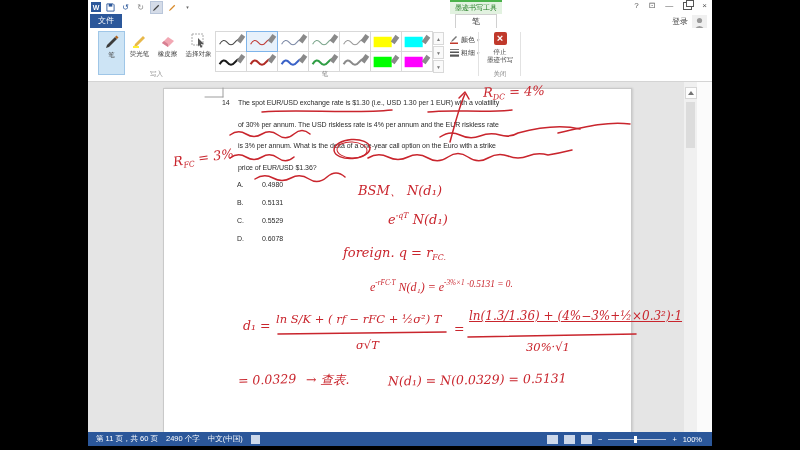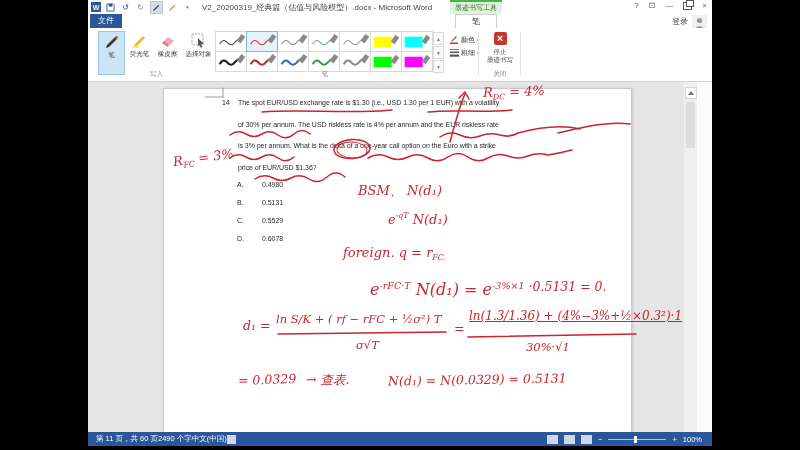--- a/index.html
+++ b/index.html
@@ -79,21 +79,21 @@
   
   .ink{position:absolute;color:#c9252d;font-family:"DejaVu Serif",serif;font-style:italic;white-space:nowrap;}
   .ink .sb{font-size:0.6em;vertical-align:-3px;}
   .ink .sp{font-size:0.6em;vertical-align:6px;}
   .ink .raised{font-size:0.78em;vertical-align:4px;}
   svg.overlay{position:absolute;left:0;top:0;pointer-events:none;}
 
   
   .statusbar{position:absolute;left:0;bottom:0;right:0;height:14px;background:#2b579a;color:#fff;
              font-size:7.5px;display:flex;align-items:center;}
-  .statusbar .left{display:flex;gap:0;margin-left:8px;align-items:center;}
+  .statusbar .left{display:flex;gap:8px;margin-left:8px;align-items:center;}
   .statusbar .right{margin-left:auto;display:flex;gap:6px;margin-right:10px;align-items:center;}
   .viewic{width:11px;height:9px;background:#cdd8ea;display:inline-block;}
   .zoom-slider{width:58px;height:1px;background:#b9c6dd;position:relative;display:inline-block;}
   .zoom-slider .thumb{position:absolute;left:26px;top:-3px;width:3px;height:7px;background:#fff;}
   .proof{width:9px;height:9px;background:#cdd8ea;display:inline-block;}
 </style>
 </head>
 <body>
 
 <div class="window">
@@ -114,21 +114,20 @@
             <path d="M1,9 l2,-1 5,-5 -1,-1 -5,5 z" fill="#444"></path>
           </svg>
       </span>
       <span class="ic">
         <svg viewBox="0 0 10 10" width="9" height="9">
             <path d="M1,9 l2,-1 5,-5 -1,-1 -5,5 z" fill="#d88a2a"></path>
           </svg>
       </span>
       <span class="ic" style="font-size:5px;color:#666;">▾</span>
     </div>
-    <span class="title-text">V2_20200319_经典篇（估值与风险模型）.docx - Microsoft Word</span>
     <span class="ctx-badge">墨迹书写工具</span>
     <div class="win-controls">
       <span>?</span>
       <span>⊡</span>
       <span>—</span>
       <span class="restore-box"></span>
       <span>×</span>
     </div>
   </div>
 
@@ -338,21 +337,21 @@
   <div class="ink" style="left:85px;top:150px;font-size:13px;transform:rotate(-8deg);">
     <span>R</span><span class="sb">FC</span><span> = 3%</span>
   </div>
   <div class="ink" style="left:270px;top:182px;font-size:13px;">BSM、 N(d₁)</div>
   <div class="ink" style="left:300px;top:211px;font-size:13px;">
     <span>e</span><span class="sp">-qT</span><span> N(d₁)</span>
   </div>
   <div class="ink" style="left:255px;top:245px;font-size:13px;">
     <span>foreign.   q = r</span><span class="sb">FC.</span>
   </div>
-  <div class="ink" style="left:282px;top:279px;font-size:16px;">
+  <div class="ink" style="left:282px;top:279px;font-size:12px;font-family:Liberation Serif, serif;">
     <span>e</span><span class="sp">-rFC·T</span><span> N(d₁) = e</span><span class="sp">-3%×1</span><span class="raised"> ·0.5131 = 0.</span>
   </div>
   <div class="ink" style="left:155px;top:318px;font-size:12.5px;text-align:right;">d₁ =</div>
   <div class="ink" style="left:188px;top:312px;font-size:11.5px;">ln S/K + ( rf − rFC + ½σ²) T</div>
   <div class="ink" style="left:268px;top:338px;font-size:11.5px;">σ√T</div>
   <div class="ink" style="left:366px;top:321px;font-size:12.5px;">=</div>
   <div class="ink" style="left:381px;top:309px;font-size:12px;text-decoration:underline;">ln(1.3/1.36) + (4%−3%+½×0.3²)·1</div>
   <div class="ink" style="left:438px;top:340px;font-size:11.5px;">30%·√1</div>
   <div class="ink" style="left:150px;top:372px;font-size:12.5px;transform:rotate(-2deg);">= 0.0329</div>
   <div class="ink" style="left:218px;top:372px;font-size:12.5px;">→ 查表.</div>

